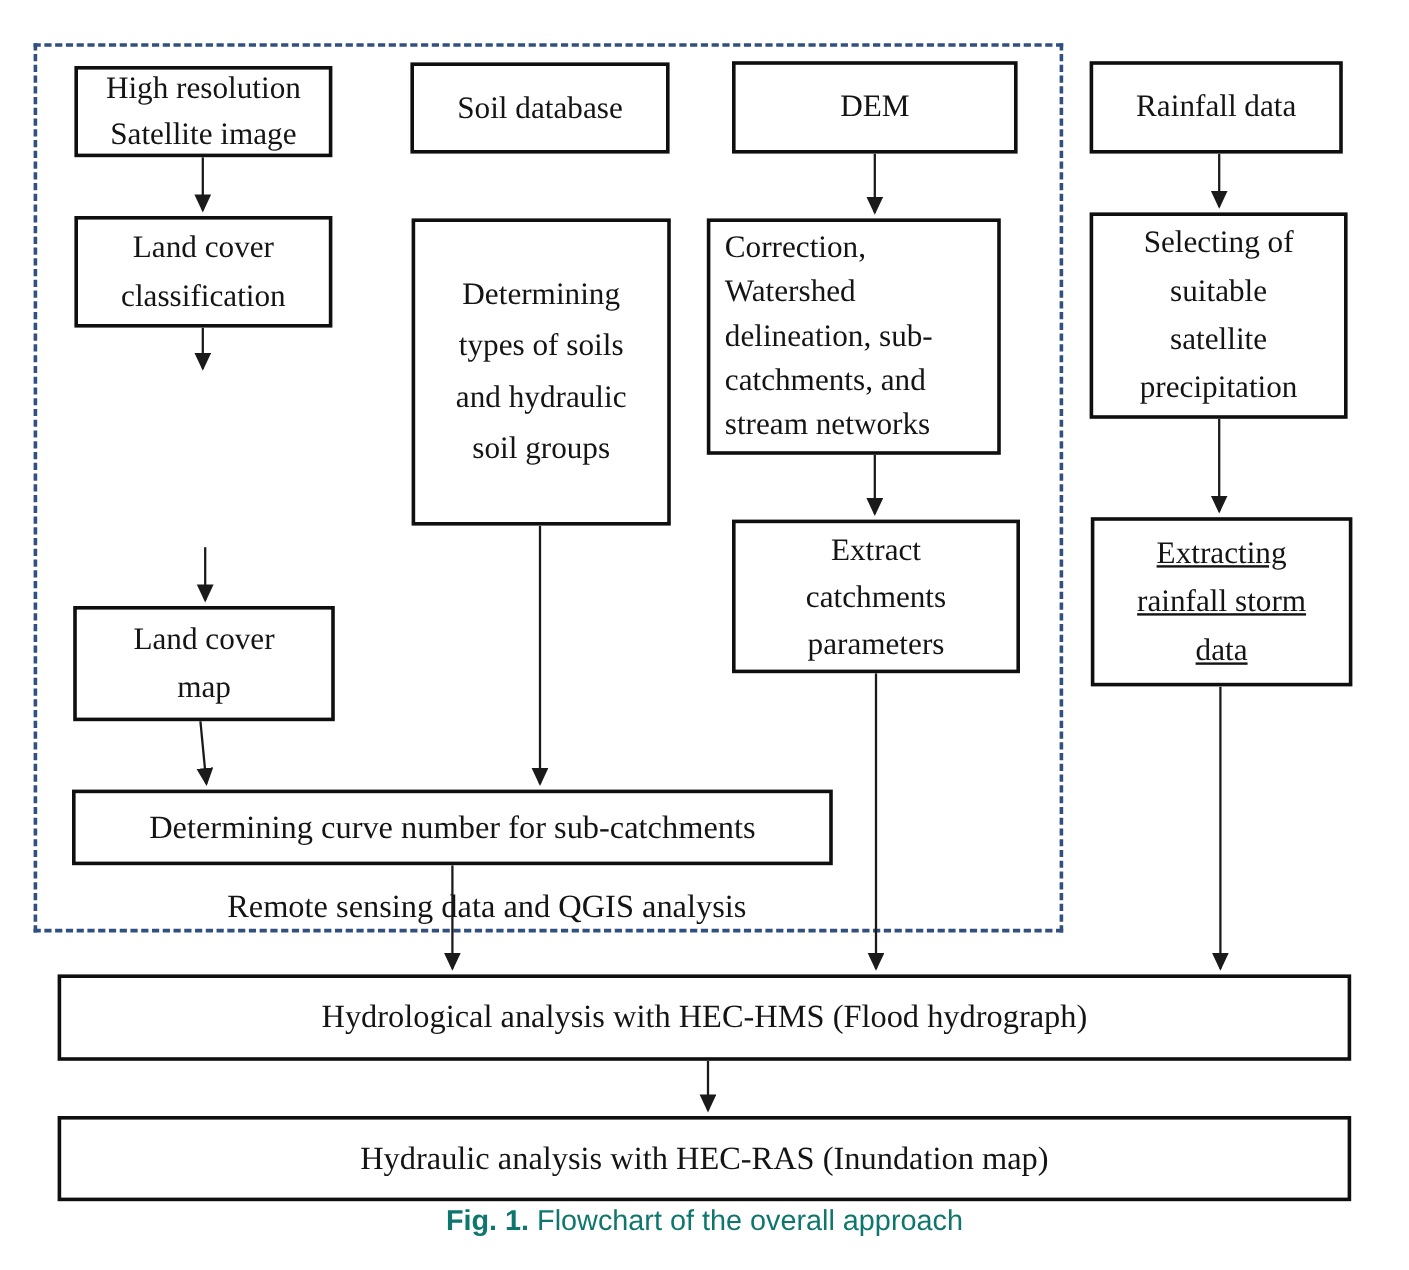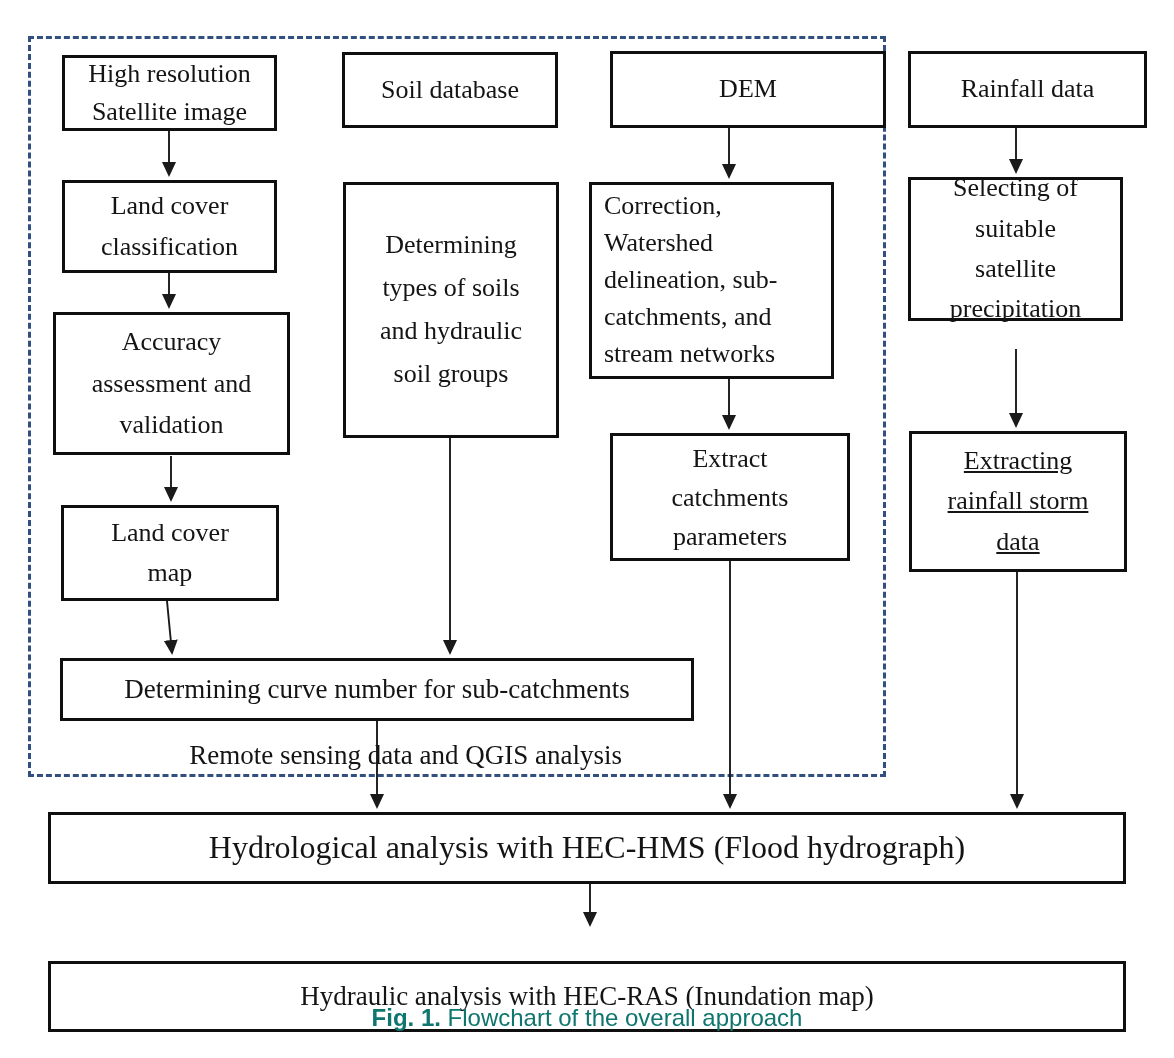--- a/index.html
+++ b/index.html
@@ -30,32 +30,32 @@
   
   .n-satellite     {left:62px; top:55px;  width:215px;height:76px; line-height:1.45;}
   .n-landcover-cls {left:62px; top:180px; width:215px;height:93px; line-height:1.55;}
   .n-accuracy      {left:53px; top:312px; width:237px;height:143px;line-height:1.6;}
   .n-landcover-map {left:61px; top:505px; width:218px;height:96px; line-height:1.55;}
   .n-curve-number  {left:60px; top:658px; width:634px;height:63px; font-size:27px;}
   
   .n-soil-db       {left:342px;top:52px;  width:216px;height:76px;text-align:center;}
   .n-soil-types    {left:343px;top:182px; width:216px;height:256px;line-height:1.65;}
   
-  .n-dem           {left:610px;top:51px;  width:276px;height:77px;}
+  .n-dem           {left:610px;top:51px;  width:238px;height:77px;}
   .n-dem-proc      {left:589px;top:182px; width:245px;height:197px;
                     justify-content:flex-start;text-align:left;
                     padding-left:12px;line-height:1.42;}
   .n-extract-catch {left:610px;top:433px; width:240px;height:128px;line-height:1.5;}
   
-  .n-rainfall      {left:908px;top:51px;  width:239px;height:77px;}
-  .n-selecting     {left:908px;top:177px; width:215px;height:144px;line-height:1.55;}
+  .n-rainfall      {left:908px;top:51px;  width:211px;height:77px;}
+  .n-selecting     {left:908px;top:177px; width:215px;height:172px;line-height:1.55;}
   .n-extract-rain  {left:909px;top:431px; width:218px;height:141px;line-height:1.55;text-decoration:underline;}
   
-  .n-hec-hms       {left:48px; top:812px; width:1078px;height:72px;font-size:32px;}
-  .n-hec-ras       {left:48px; top:930px; width:1078px;height:71px;font-size:27px;margin-top:31px;}
+  .n-hec-hms       {left:48px; top:812px; width:1078px;height:72px;font-size:27px;}
+  .n-hec-ras       {left:48px; top:930px; width:1078px;height:71px;font-size:27px;}
 
   .group-label{
     position:absolute;
     left:130px;top:740px;width:492px;
     text-align:right;
     font-size:27px;
     white-space:nowrap;
   }
   .arrows{
     position:absolute;left:0;top:0;width:1174px;height:1058px;
@@ -98,23 +98,20 @@
       <line x1="1017" y1="572" x2="1017" y2="807" marker-end="url(#ah)"></line>
       <line x1="377" y1="721" x2="377" y2="807" marker-end="url(#ah)"></line>
       <line x1="590" y1="884" x2="590" y2="925" marker-end="url(#ah)"></line>
     </g>
   </svg>
 
   <div class="node n-satellite">High resolution
 Satellite image</div>
   <div class="node n-landcover-cls">Land cover
 classification</div>
-  <div class="node n-accuracy">Accuracy
-assessment and
-validation</div>
   <div class="node n-landcover-map">Land cover
 map</div>
   <div class="node n-curve-number">Determining curve number for sub-catchments</div>
 
   <div class="node n-soil-db">Soil database</div>
   <div class="node n-soil-types">Determining
 types of soils
 and hydraulic
 soil groups</div>
 

